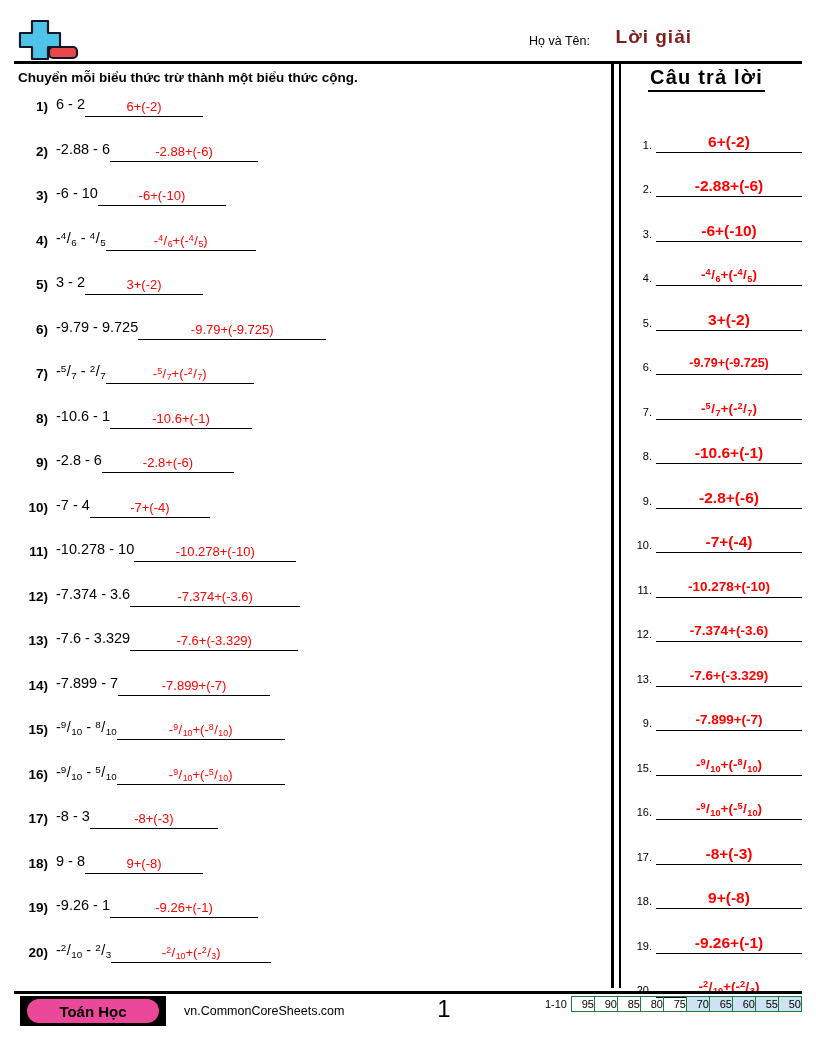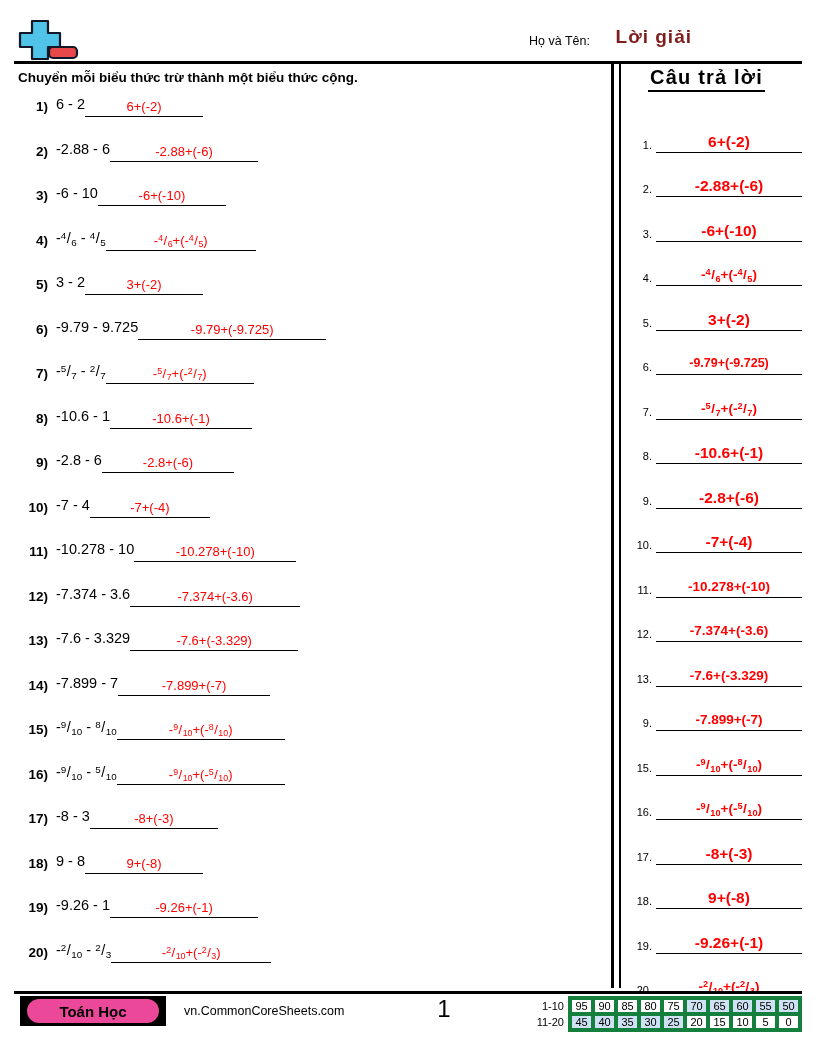--- a/index.html
+++ b/index.html
@@ -198,23 +198,23 @@
     font-size: 24px;
   }
 
   
   #score-grid {
     position: absolute;
     right: 14px; top: 996px;
     border-collapse: collapse;
   }
   #score-grid td {
-    border: 4px solid #15803d;
+    border: 1px solid #15803d;
     width: 23px; height: 15px;
-    text-align: center;
+    text-align: right;
     font-size: 11px;
     padding: 0;
   }
   #score-grid td.rowlabel {
     border: none;
     width: 40px;
     text-align: right;
     padding-right: 4px;
     font-size: 11px;
   }
@@ -490,27 +490,14 @@
         <td>90</td>
         <td>85</td>
         <td>80</td>
         <td>75</td>
         <td class="hl">70</td>
         <td class="hl">65</td>
         <td class="hl">60</td>
         <td class="hl">55</td>
         <td class="hl">50</td>
       </tr>
-      <tr>
-        <td class="rowlabel">11-20</td>
-        <td class="hl">45</td>
-        <td class="hl">40</td>
-        <td class="hl">35</td>
-        <td class="hl">30</td>
-        <td class="hl">25</td>
-        <td>20</td>
-        <td>15</td>
-        <td>10</td>
-        <td>5</td>
-        <td>0</td>
-      </tr>
     </tbody>
 </table>
 
 </body></html>

